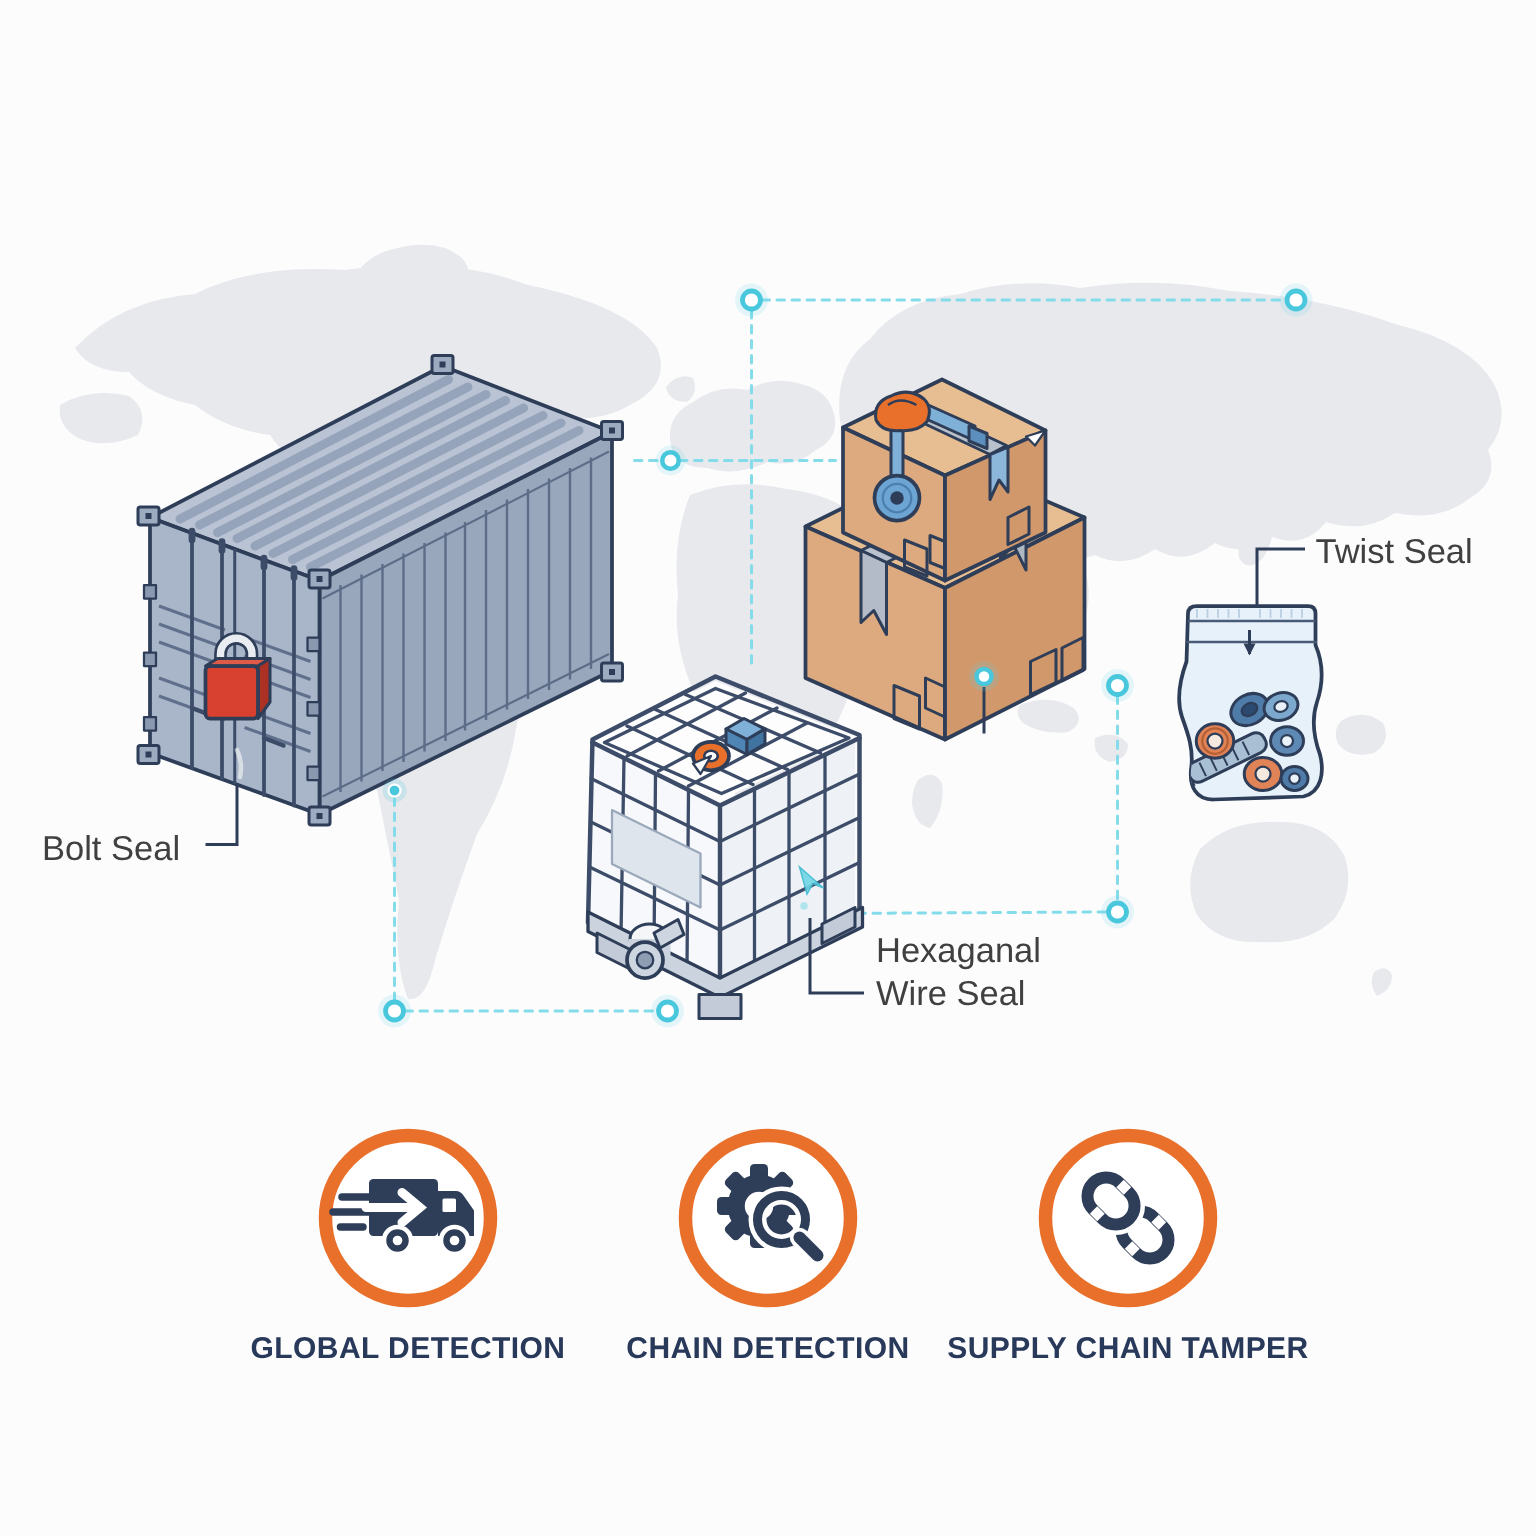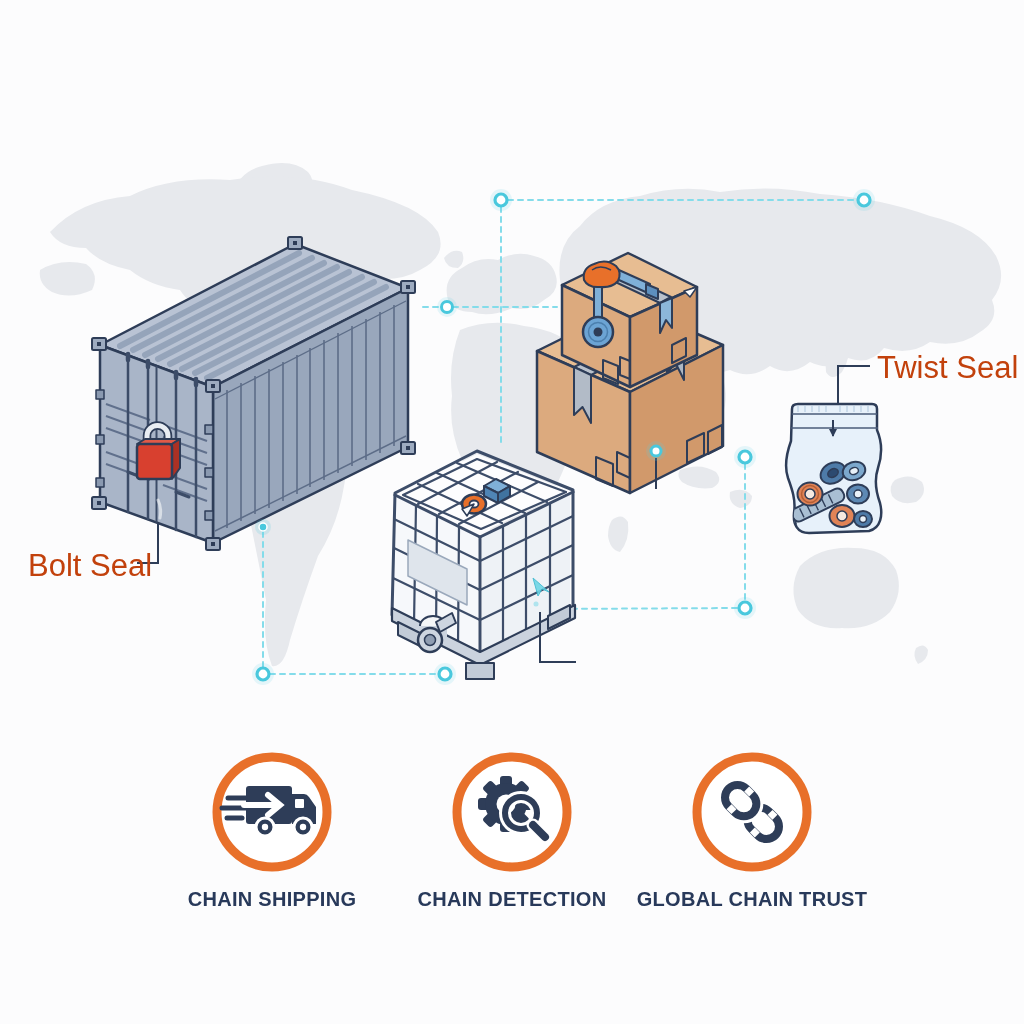--- a/index.html
+++ b/index.html
@@ -1,19 +1,19 @@
 <!DOCTYPE html>
 <html><head>
 <meta charset="utf-8">
 <style>
   html,body{margin:0;padding:0;background:#ffffff;}
   #stage{position:relative;width:1024px;height:1024px;background:#fcfcfd;overflow:hidden;
          font-family:"Liberation Sans","DejaVu Sans",sans-serif;}
   #scene{position:absolute;left:0;top:0;}
-  .callout{position:absolute;color:#c2410c;font-size:31px;line-height:29px;font-weight:500;white-space:nowrap;}
+  .callout{position:absolute;color:#404040;font-size:23px;line-height:29px;font-weight:500;white-space:nowrap;}
   .feature{position:absolute;width:260px;text-align:center;}
   .feature .icon-wrap{width:124px;height:124px;margin:0 auto;}
   .feature .feature-label{margin-top:14px;color:#28395a;font-size:20px;font-weight:600;letter-spacing:.3px;white-space:nowrap;}
 </style>
 </head>
 <body>
 
 <div id="stage">
 
 <svg id="scene" width="1024" height="1024" viewBox="0 0 1024 1024">
@@ -334,20 +334,24 @@
     </g>
     <g>
       <path d="M533 578 L538 596 L542 589 L549 592 Z" fill="#6fd6e6" stroke="#3db9cf" stroke-width="1" opacity="0.9"></path>
       <circle cx="536" cy="604" r="2.5" fill="#6fd6e6" opacity="0.5"></circle>
     </g>
   </g>
 </svg>
 
 <div class="callout" style="left:28px;top:551px;">Bolt Seal</div>
 <div class="callout" style="left:877px;top:353px;">Twist Seal</div>
+<div class="callout" style="left:584px;top:619px;">
+  <div>Hexaganal</div>
+  <div>Wire Seal</div>
+</div>
 
 <div class="feature" style="left:142px;top:750px;">
   <div class="icon-wrap">
     <svg width="124" height="124" viewBox="0 0 124 124">
       <circle cx="62" cy="62" r="55" fill="#ffffff" stroke="#e8702a" stroke-width="9"></circle>
       <g fill="#2e3d58">
         <g stroke="#2e3d58" stroke-width="5" stroke-linecap="round">
           <line x1="18" y1="48" x2="42" y2="48"></line>
               <line x1="12" y1="58" x2="36" y2="58"></line>
               <line x1="17" y1="68" x2="32" y2="68"></line>
@@ -359,21 +363,21 @@
           <line x1="34" y1="55" x2="64" y2="55"></line>
           <path d="M58 45 L70 55 L58 65"></path>
         </g>
         <circle cx="55" cy="77" r="9" stroke="#ffffff" stroke-width="3"></circle>
         <circle cx="55" cy="77" r="3.2" fill="#ffffff"></circle>
         <circle cx="93" cy="77" r="9" stroke="#ffffff" stroke-width="3"></circle>
         <circle cx="93" cy="77" r="3.2" fill="#ffffff"></circle>
       </g>
     </svg>
   </div>
-  <div class="feature-label">CHAIN SHIPPING</div>
+  <div class="feature-label">GLOBAL DETECTION</div>
 </div>
 
 <div class="feature" style="left:382px;top:750px;">
   <div class="icon-wrap">
     <svg width="124" height="124" viewBox="0 0 124 124">
       <circle cx="62" cy="62" r="55" fill="#ffffff" stroke="#e8702a" stroke-width="9"></circle>
       <g fill="#2e3d58">
         <g>
           <rect x="50" y="26" width="12" height="13" rx="3"></rect>
           <rect x="50" y="26" width="12" height="13" rx="3" transform="rotate(45 56 54)"></rect>
@@ -406,16 +410,16 @@
         <rect x="-12.5" y="-33" width="25" height="34" rx="12.5" stroke="#2e3d58" stroke-width="8"></rect>
         <g fill="#ffffff" stroke="none">
           <rect x="-16" y="13" width="7" height="7"></rect>
               <rect x="9" y="13" width="7" height="7"></rect>
           <rect x="-16" y="-20" width="7" height="7"></rect>
               <rect x="9" y="-20" width="7" height="7"></rect>
         </g>
       </g>
     </svg>
   </div>
-  <div class="feature-label">GLOBAL CHAIN TRUST</div>
+  <div class="feature-label">SUPPLY CHAIN TAMPER</div>
 </div>
 
 </div>
 
 </body></html>

